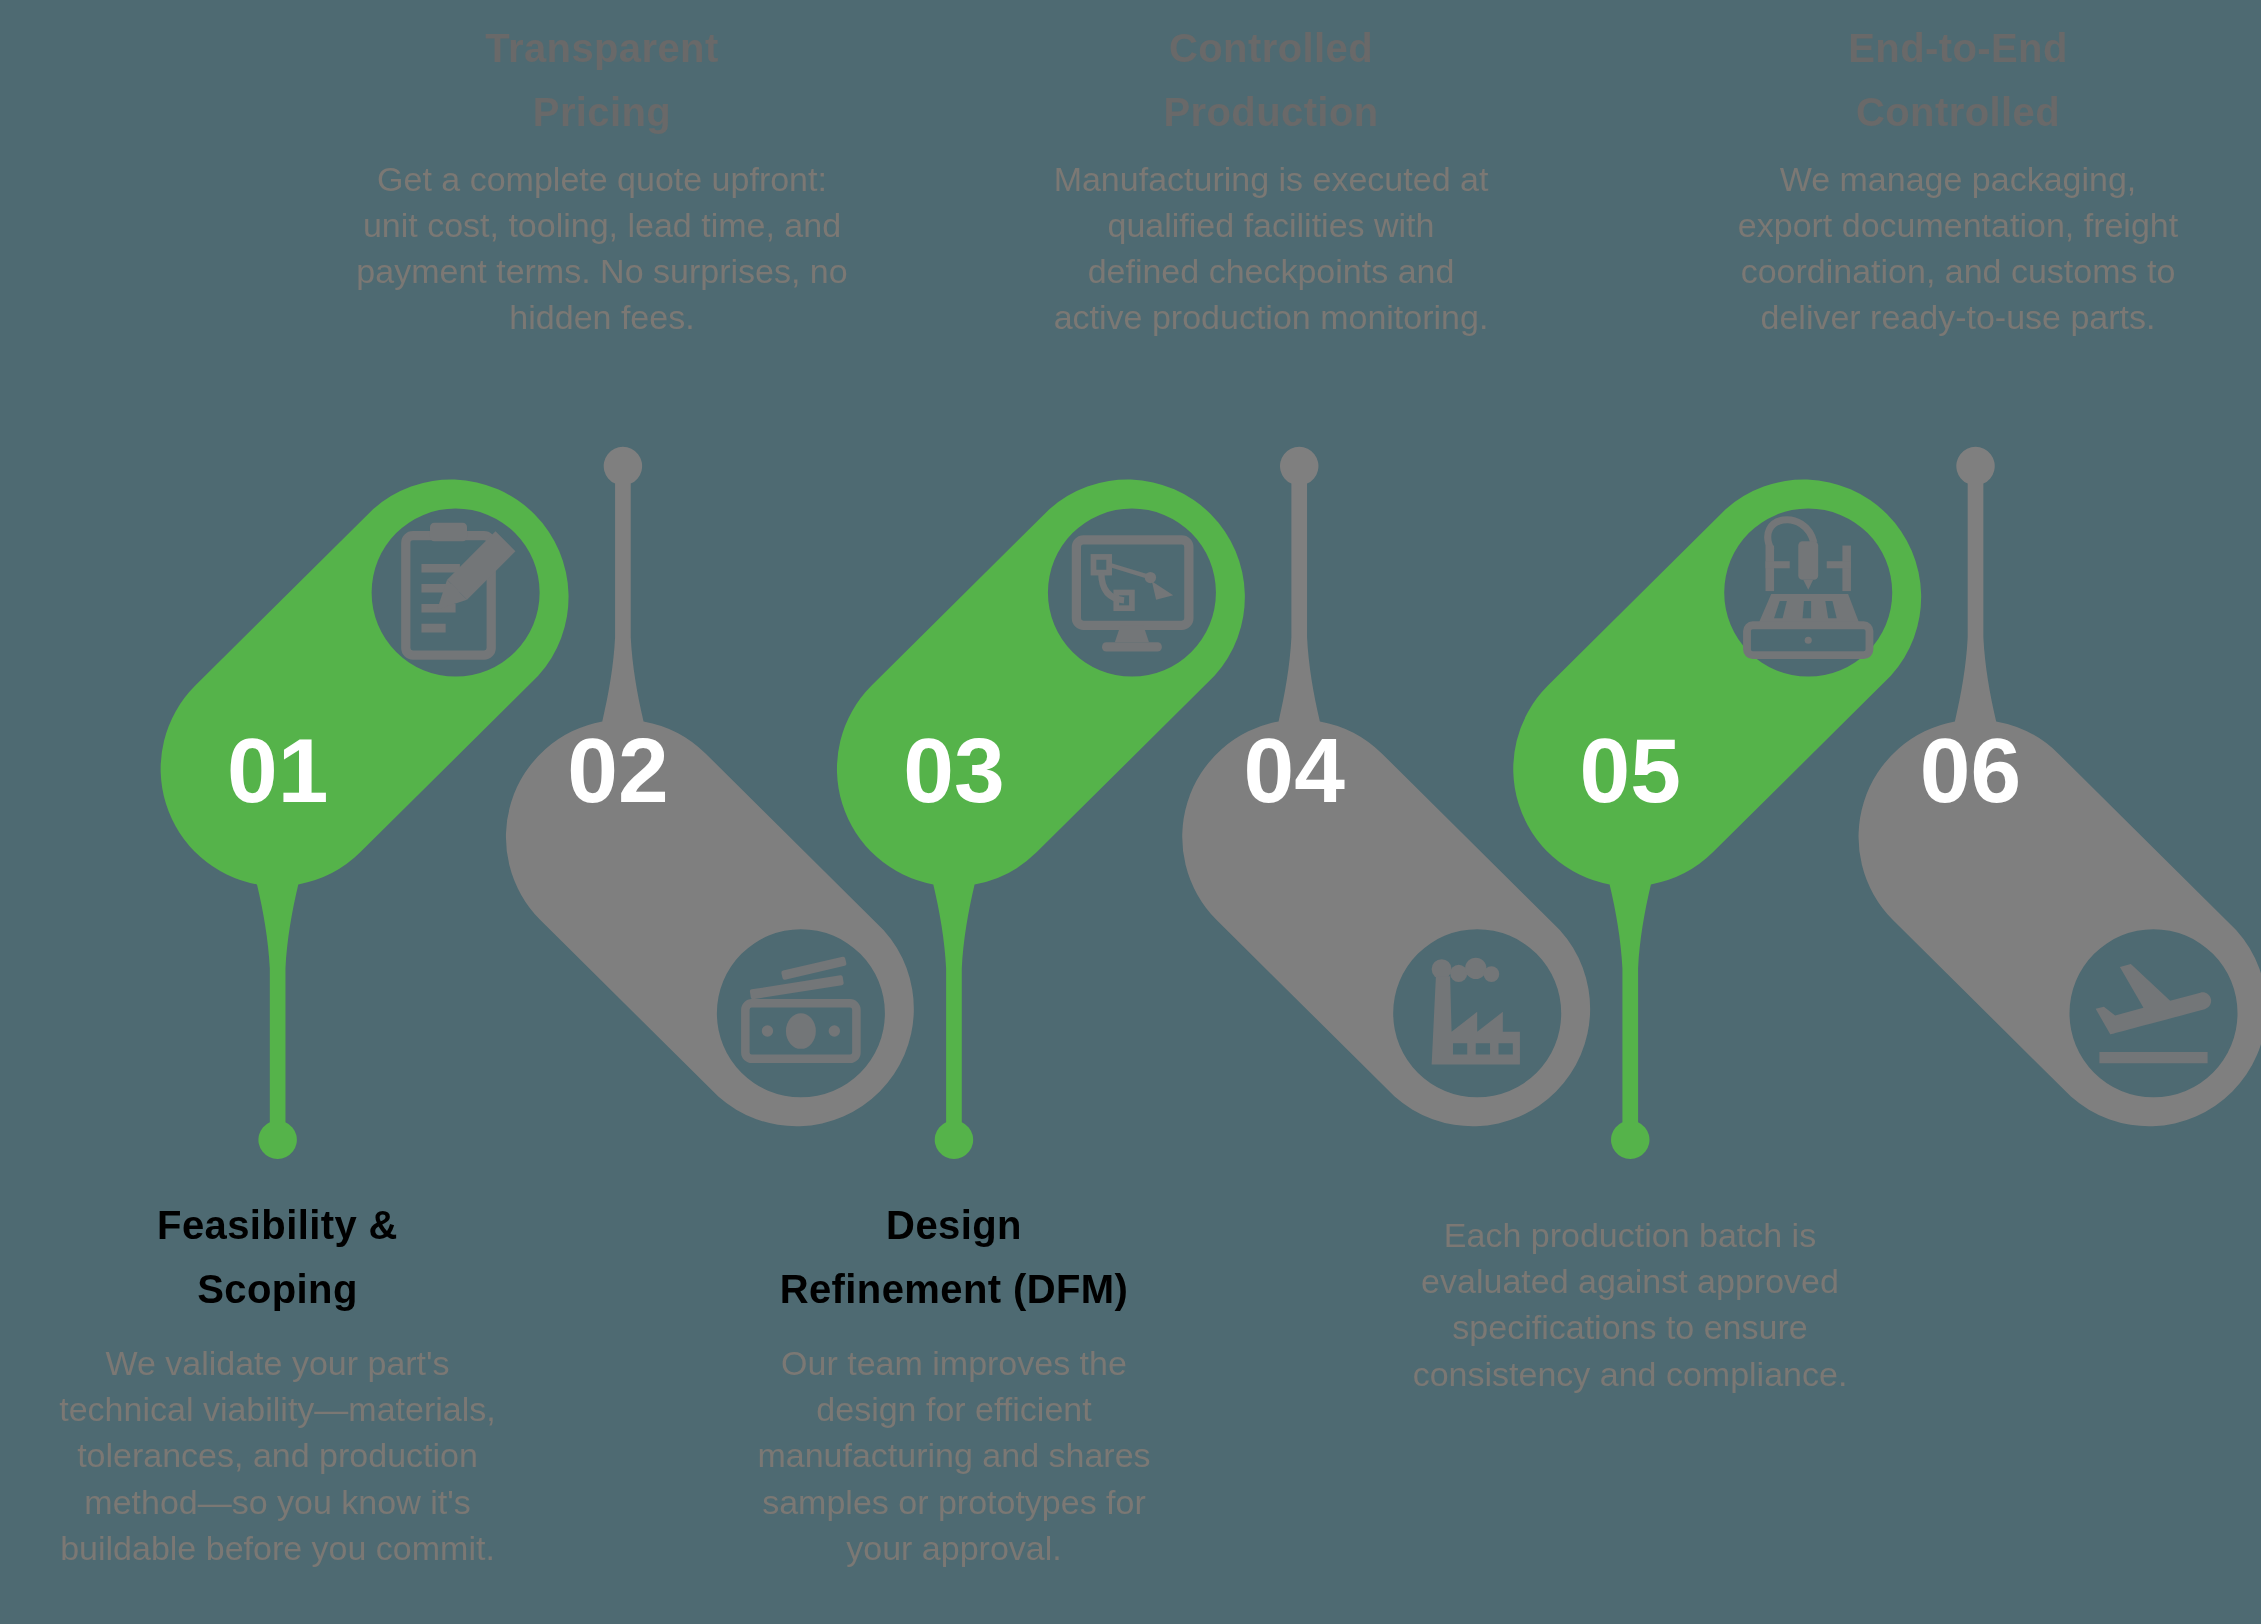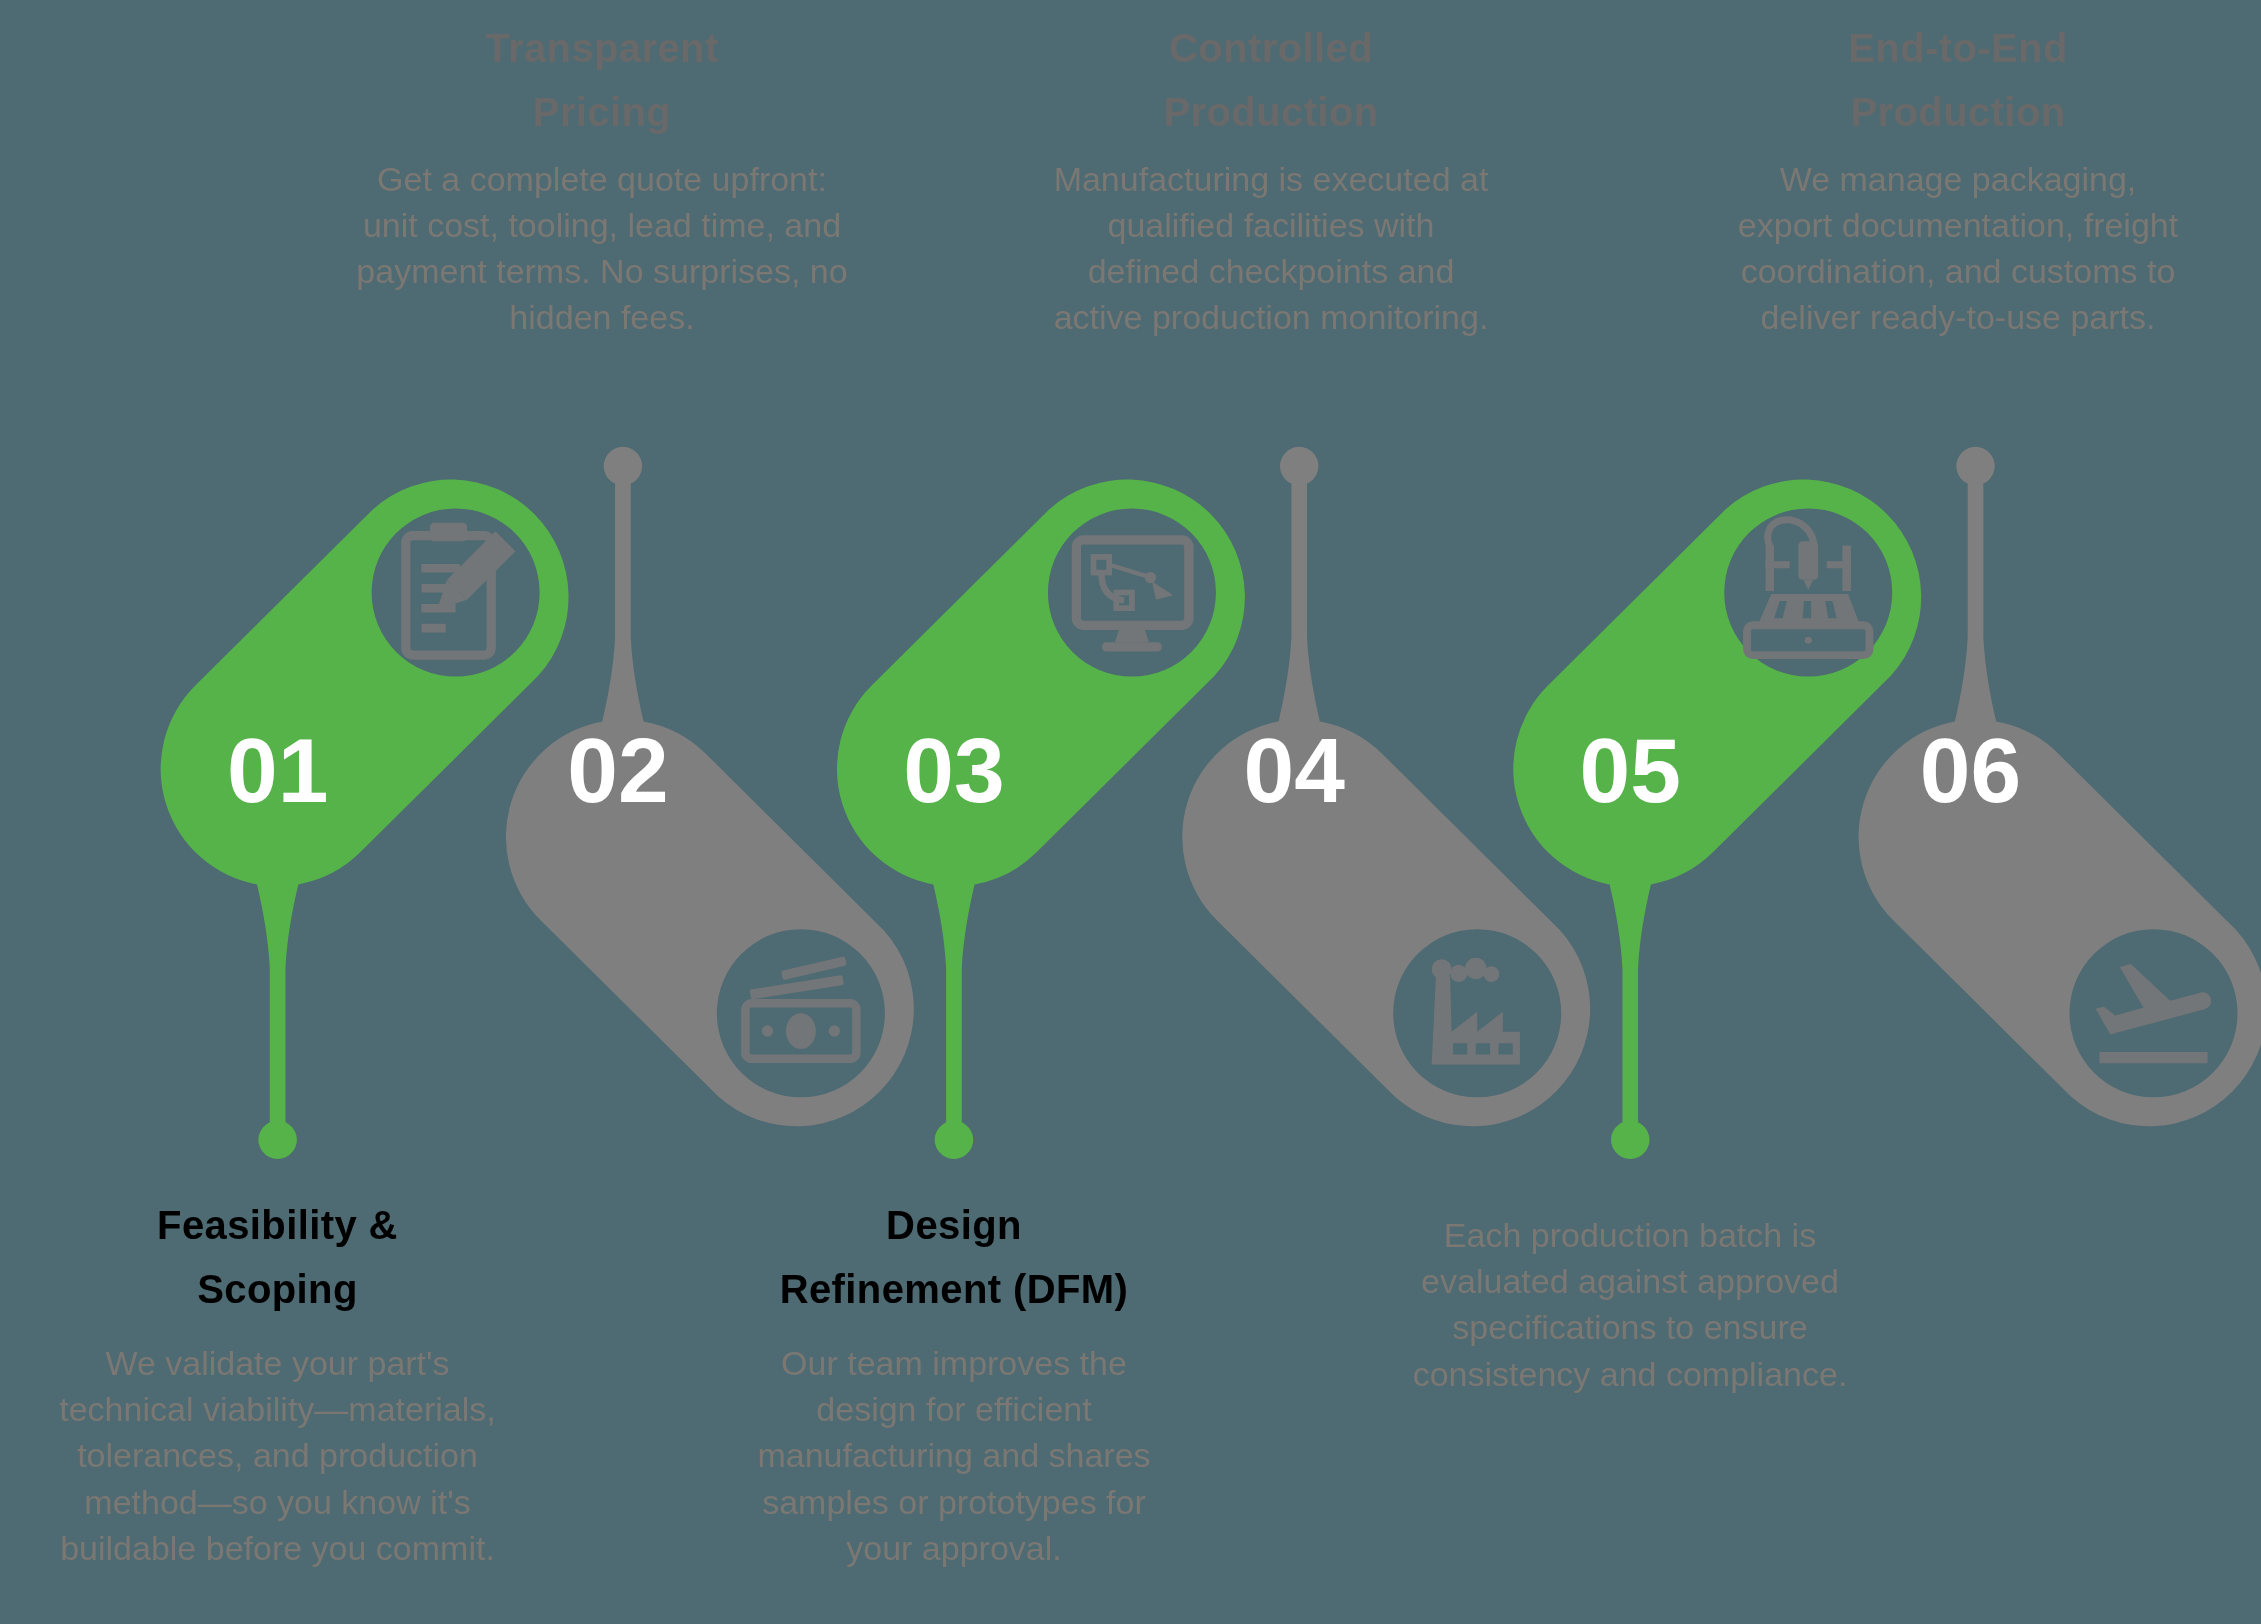--- a/index.html
+++ b/index.html
@@ -161,21 +161,21 @@
   <div class="tblock top" style="left:972px">
     <div class="title">Controlled
 Production</div>
     <div class="desc">Manufacturing is executed at
 qualified facilities with
 defined checkpoints and
 active production monitoring.</div>
   </div>
   <div class="tblock top" style="left:1659px">
     <div class="title">End-to-End
-Production</div>
+Controlled</div>
     <div class="desc">We manage packaging,
 export documentation, freight
 coordination, and customs to
 deliver ready-to-use parts.</div>
   </div>
 
   <div class="tblock bottom" style="left:28.5px">
     <div class="title green-a">Feasibility &amp;
 Scoping</div>
     <div class="desc">We validate your part's

